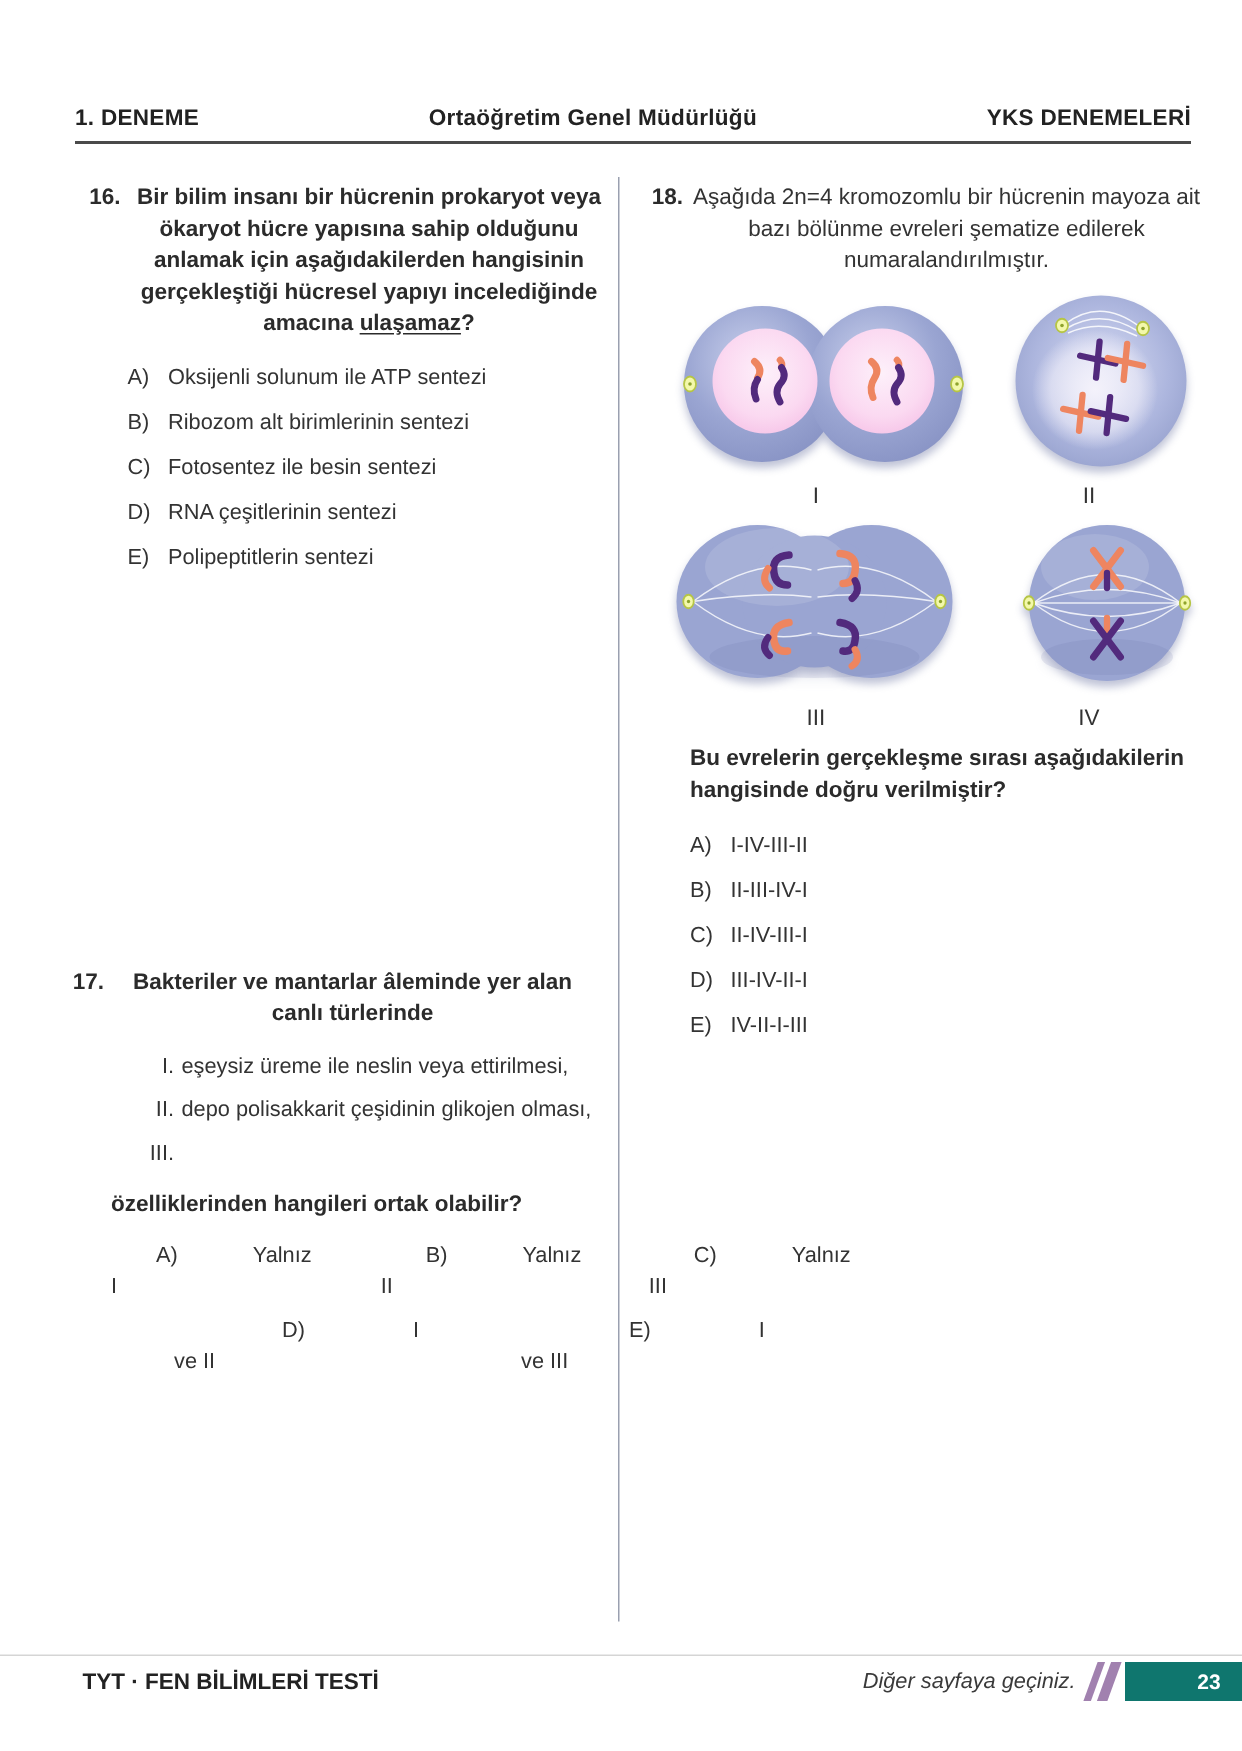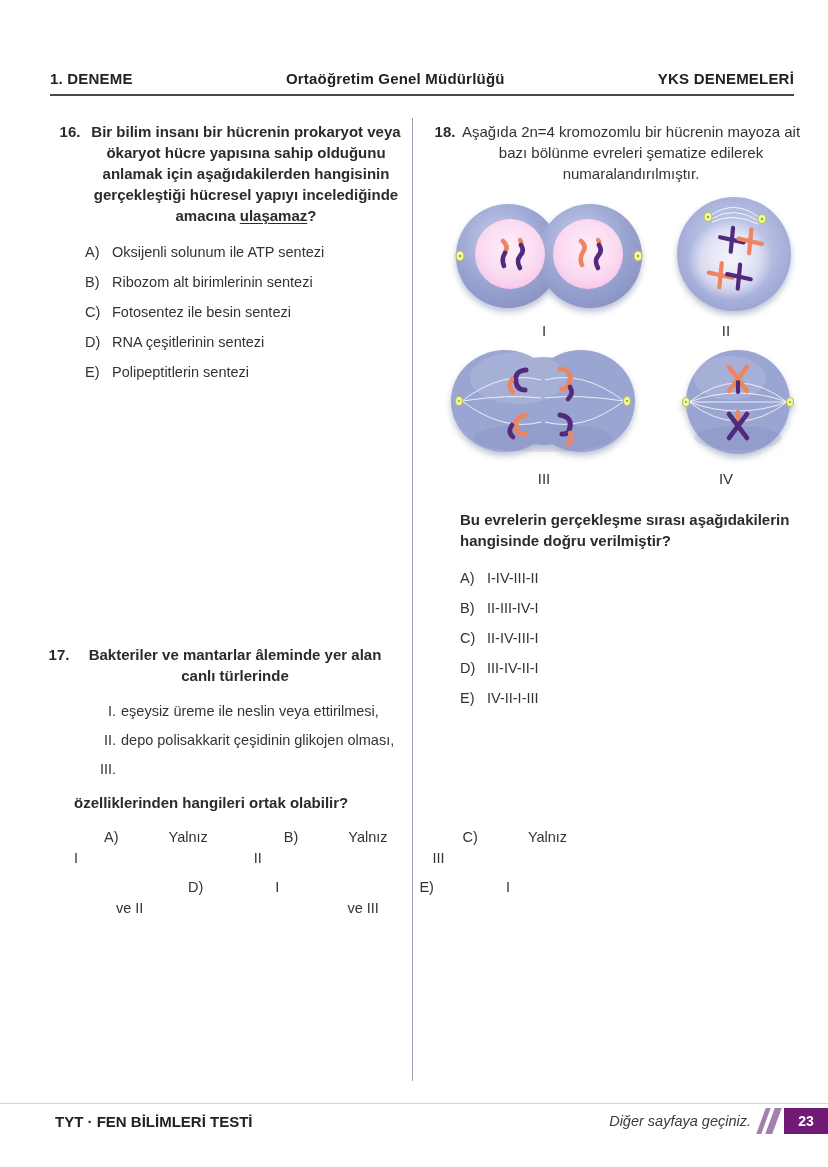--- a/index.html
+++ b/index.html
@@ -44,31 +44,31 @@
   .cell-svg{position:absolute;filter:drop-shadow(0 4px 3px rgba(110,120,165,.45));}
   #cell1{left:24px;top:8px;}
   #cell2{left:242px;top:2px;}
   #cell3{left:18px;top:152px;}
   #cell4{left:248px;top:156px;}
   .fig-label{position:absolute;transform:translateX(-50%);font-size:15px;color:#333;}
   #lbl1{left:114px;top:130px;}
   #lbl2{left:296px;top:130px;}
   #lbl3{left:114px;top:278px;}
   #lbl4{left:296px;top:278px;}
-  .q18-stem2{font-weight:bold;margin-top:14px;}
+  .q18-stem2{font-weight:bold;}
   
   .page-footer{position:absolute;left:0;right:0;top:1103px;height:40px;border-top:1px solid #d5d5d5;}
   .footer-left{position:absolute;left:55px;top:9px;font-weight:bold;font-size:15px;color:#222;}
   .footer-right{position:absolute;right:0;top:4px;display:flex;align-items:center;}
   .next-page{font-style:italic;font-size:14.5px;color:#3a3a3a;margin-right:10px;}
   .slash{display:inline-block;height:26px;background:#a181af;transform:skewX(-20deg);}
   .slash.s1{width:5px;margin-right:4px;}
   .slash.s2{width:7px;margin-right:7px;}
-  .page-num{width:44px;height:26px;background:#701a75;color:#fff;font-weight:bold;font-size:14px;
-    display:flex;align-items:center;justify-content:center;}
+  .page-num{width:44px;height:26px;background:#0f766e;color:#fff;font-weight:bold;font-size:14px;
+    display:flex;align-items:center;justify-content:center;padding-left:34px;}
 </style>
 </head>
 <body>
 
 <div class="page-header">
   <span>1. DENEME</span>
   <span>Ortaöğretim Genel Müdürlüğü</span>
   <span>YKS DENEMELERİ</span>
 </div>
 

